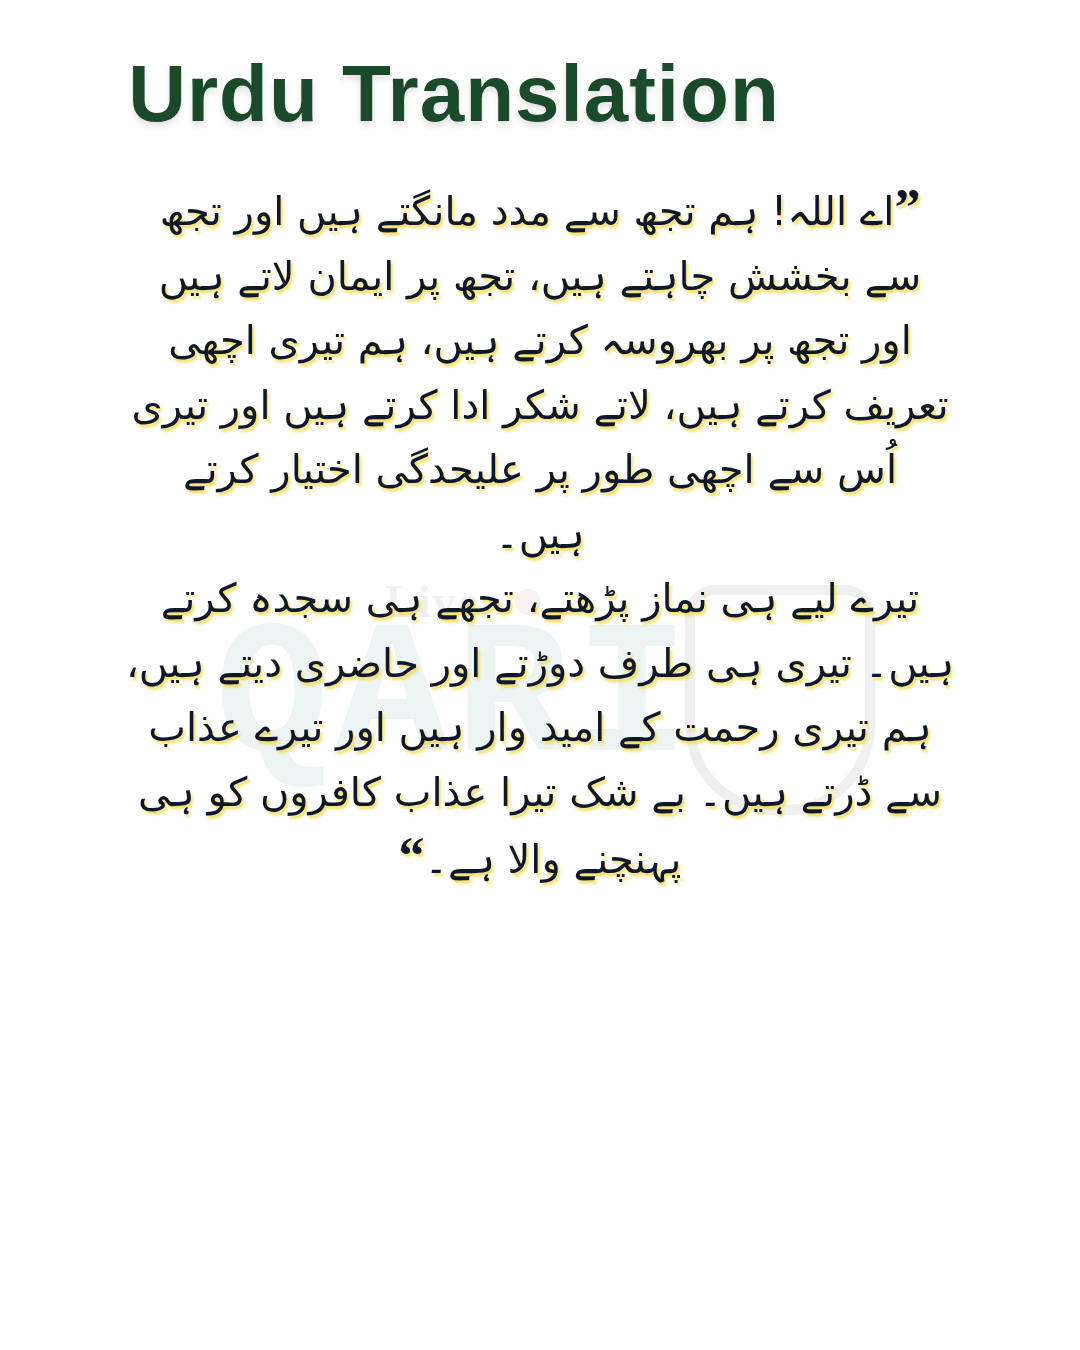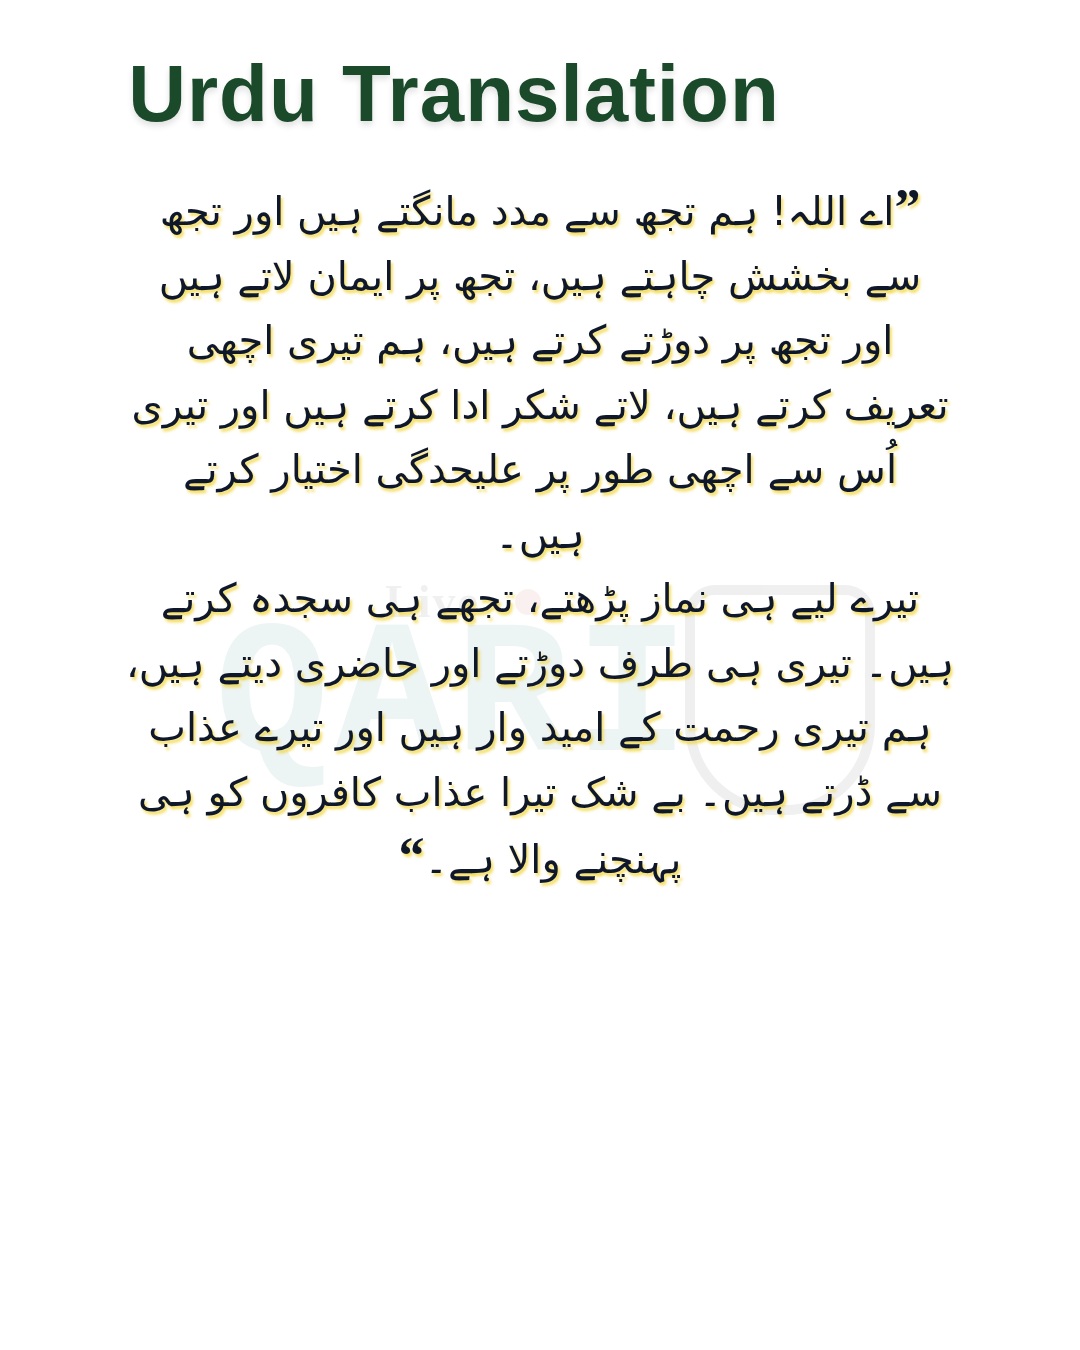--- a/index.html
+++ b/index.html
@@ -51,21 +51,21 @@
   <span class="wm-qari">QARI</span>
   <span class="wm-emblem"></span>
 </div>
 
 <h1 class="title">Urdu Translation</h1>
 
 <div class="body-text">
   <p class="para">
     <span class="line"><span class="quote-mark">”</span><span>اے اللہ! ہم تجھ سے مدد مانگتے ہیں اور تجھ</span></span>
     <span class="line">سے بخشش چاہتے ہیں، تجھ پر ایمان لاتے ہیں</span>
-    <span class="line">اور تجھ پر دوڑتے کرتے ہیں، ہم تیری اچھی</span>
+    <span class="line">اور تجھ پر بھروسہ کرتے ہیں، ہم تیری اچھی</span>
     <span class="line">تعریف کرتے ہیں، لاتے شکر ادا کرتے ہیں اور تیری</span>
     <span class="line">اُس سے اچھی طور پر علیحدگی اختیار کرتے</span>
     <span class="line">ہیں۔</span>
   </p>
   <p class="para">
     <span class="line">تیرے لیے ہی نماز پڑھتے، تجھے ہی سجدہ کرتے</span>
     <span class="line">ہیں۔ تیری ہی طرف دوڑتے اور حاضری دیتے ہیں،</span>
     <span class="line">ہم تیری رحمت کے امید وار ہیں اور تیرے عذاب</span>
     <span class="line">سے ڈرتے ہیں۔ بے شک تیرا عذاب کافروں کو ہی</span>
     <span class="line"><span>پہنچنے والا ہے۔</span><span class="quote-mark">“</span></span>

